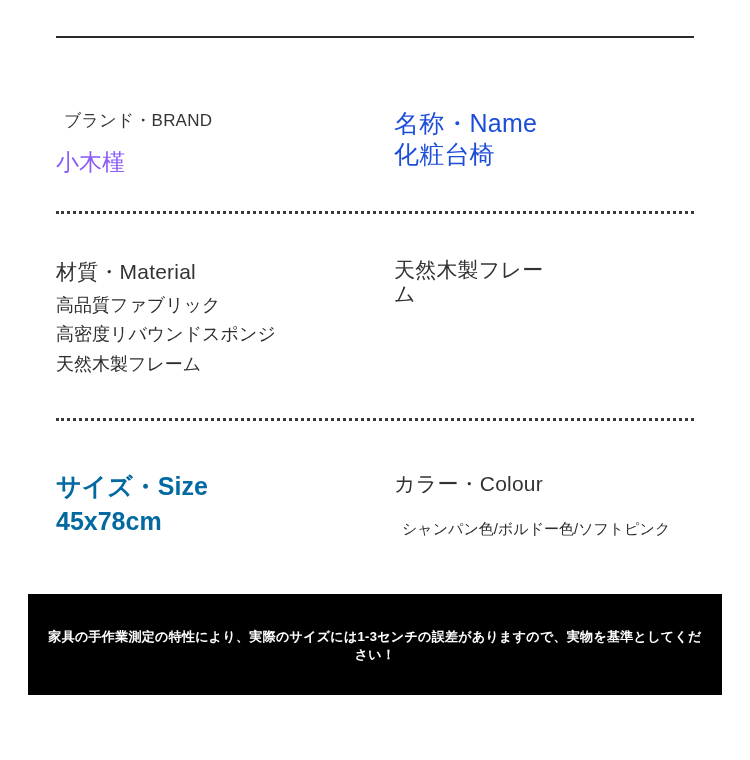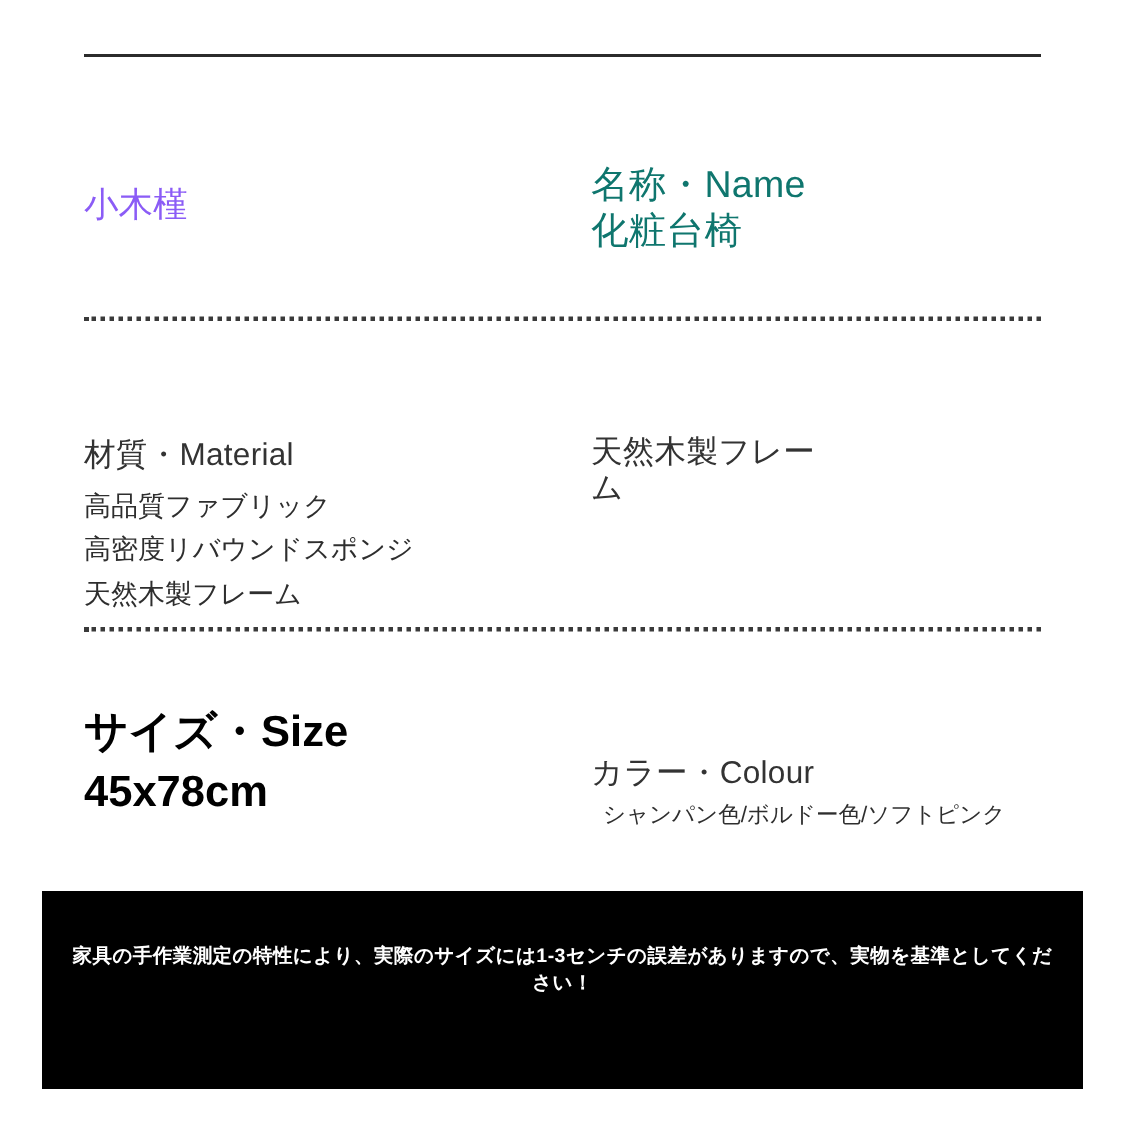--- a/index.html
+++ b/index.html
@@ -56,61 +56,60 @@
     width: 300px;
   }
   .label-sm {
     font-size: 17px;
     color: #333333;
     letter-spacing: 0.2px;
     line-height: 1.5;
   }
   .label-lg {
     font-size: 25px;
-    color: #0f766e;
+    color: #1d4ed8;
     line-height: 1.22;
     letter-spacing: 0.2px;
   }
   .label-md {
     font-size: 21px;
     color: #333333;
     line-height: 1.3;
     letter-spacing: 0.2px;
-    margin-top: 32px;
   }
   .value-lg {
     font-size: 23px;
     color: #8b5cf6;
     line-height: 1.4;
   }
   .value-md {
     font-size: 18px;
     color: #2e2e2e;
     line-height: 1.62;
   }
   .value-bold {
-    font-size: 29px;
+    font-size: 25px;
     font-weight: bold;
-    color: #000000;
+    color: #0369a1;
     line-height: 1.3;
   }
   .value-sm {
     font-size: 15px;
     color: #2e2e2e;
     line-height: 1.5;
   }
   .brand-block .label-sm {
     padding-left: 8px;
   }
   .notice-bar {
     position: absolute;
     left: 28px;
     top: 594px;
     width: 694px;
-    height: 132px;
+    height: 101px;
     background: #000000;
   }
   .notice-text {
     position: absolute;
     left: 0;
     top: 0;
     width: 694px;
     height: 104px;
     display: flex;
     align-items: center;
@@ -127,20 +126,21 @@
 </head>
 <body>
 
 <div class="page">
 
   <div class="top-rule"></div>
 
   <div class="spec-section" style="top:108px; height:100px;">
     <div class="row" style="top:0;">
       <div class="col-left brand-block" style="top:0;">
+        <div class="label-sm">ブランド・BRAND</div>
         <div class="value-lg" style="margin-top:12px;">小木槿</div>
       </div>
       <div class="col-right" style="top:0;">
         <div class="label-lg" style="width:165px;">名称・Name</div>
         <div class="label-lg">化粧台椅</div>
       </div>
     </div>
   </div>
 
   <div class="dotted-rule" style="top:211px;"></div>
@@ -162,21 +162,21 @@
   <div class="dotted-rule" style="top:418px;"></div>
 
   <div class="spec-section" style="top:470px; height:90px;">
     <div class="row" style="top:0;">
       <div class="col-left" style="top:0;">
         <div class="value-bold">サイズ・Size</div>
         <div class="value-bold" style="margin-top:2px;">45x78cm</div>
       </div>
       <div class="col-right" style="top:0;">
         <div class="label-md">カラー・Colour</div>
-        <div class="value-sm" style="margin-top:4px; padding-left:8px;">シャンパン色/ボルドー色/ソフトピンク</div>
+        <div class="value-sm" style="margin-top:21px; padding-left:8px;">シャンパン色/ボルドー色/ソフトピンク</div>
       </div>
     </div>
   </div>
 
   <div class="notice-bar">
     <div class="notice-text">家具の手作業測定の特性により、実際のサイズには1-3センチの誤差がありますので、実物を基準としてください！</div>
   </div>
 
 </div>
 

